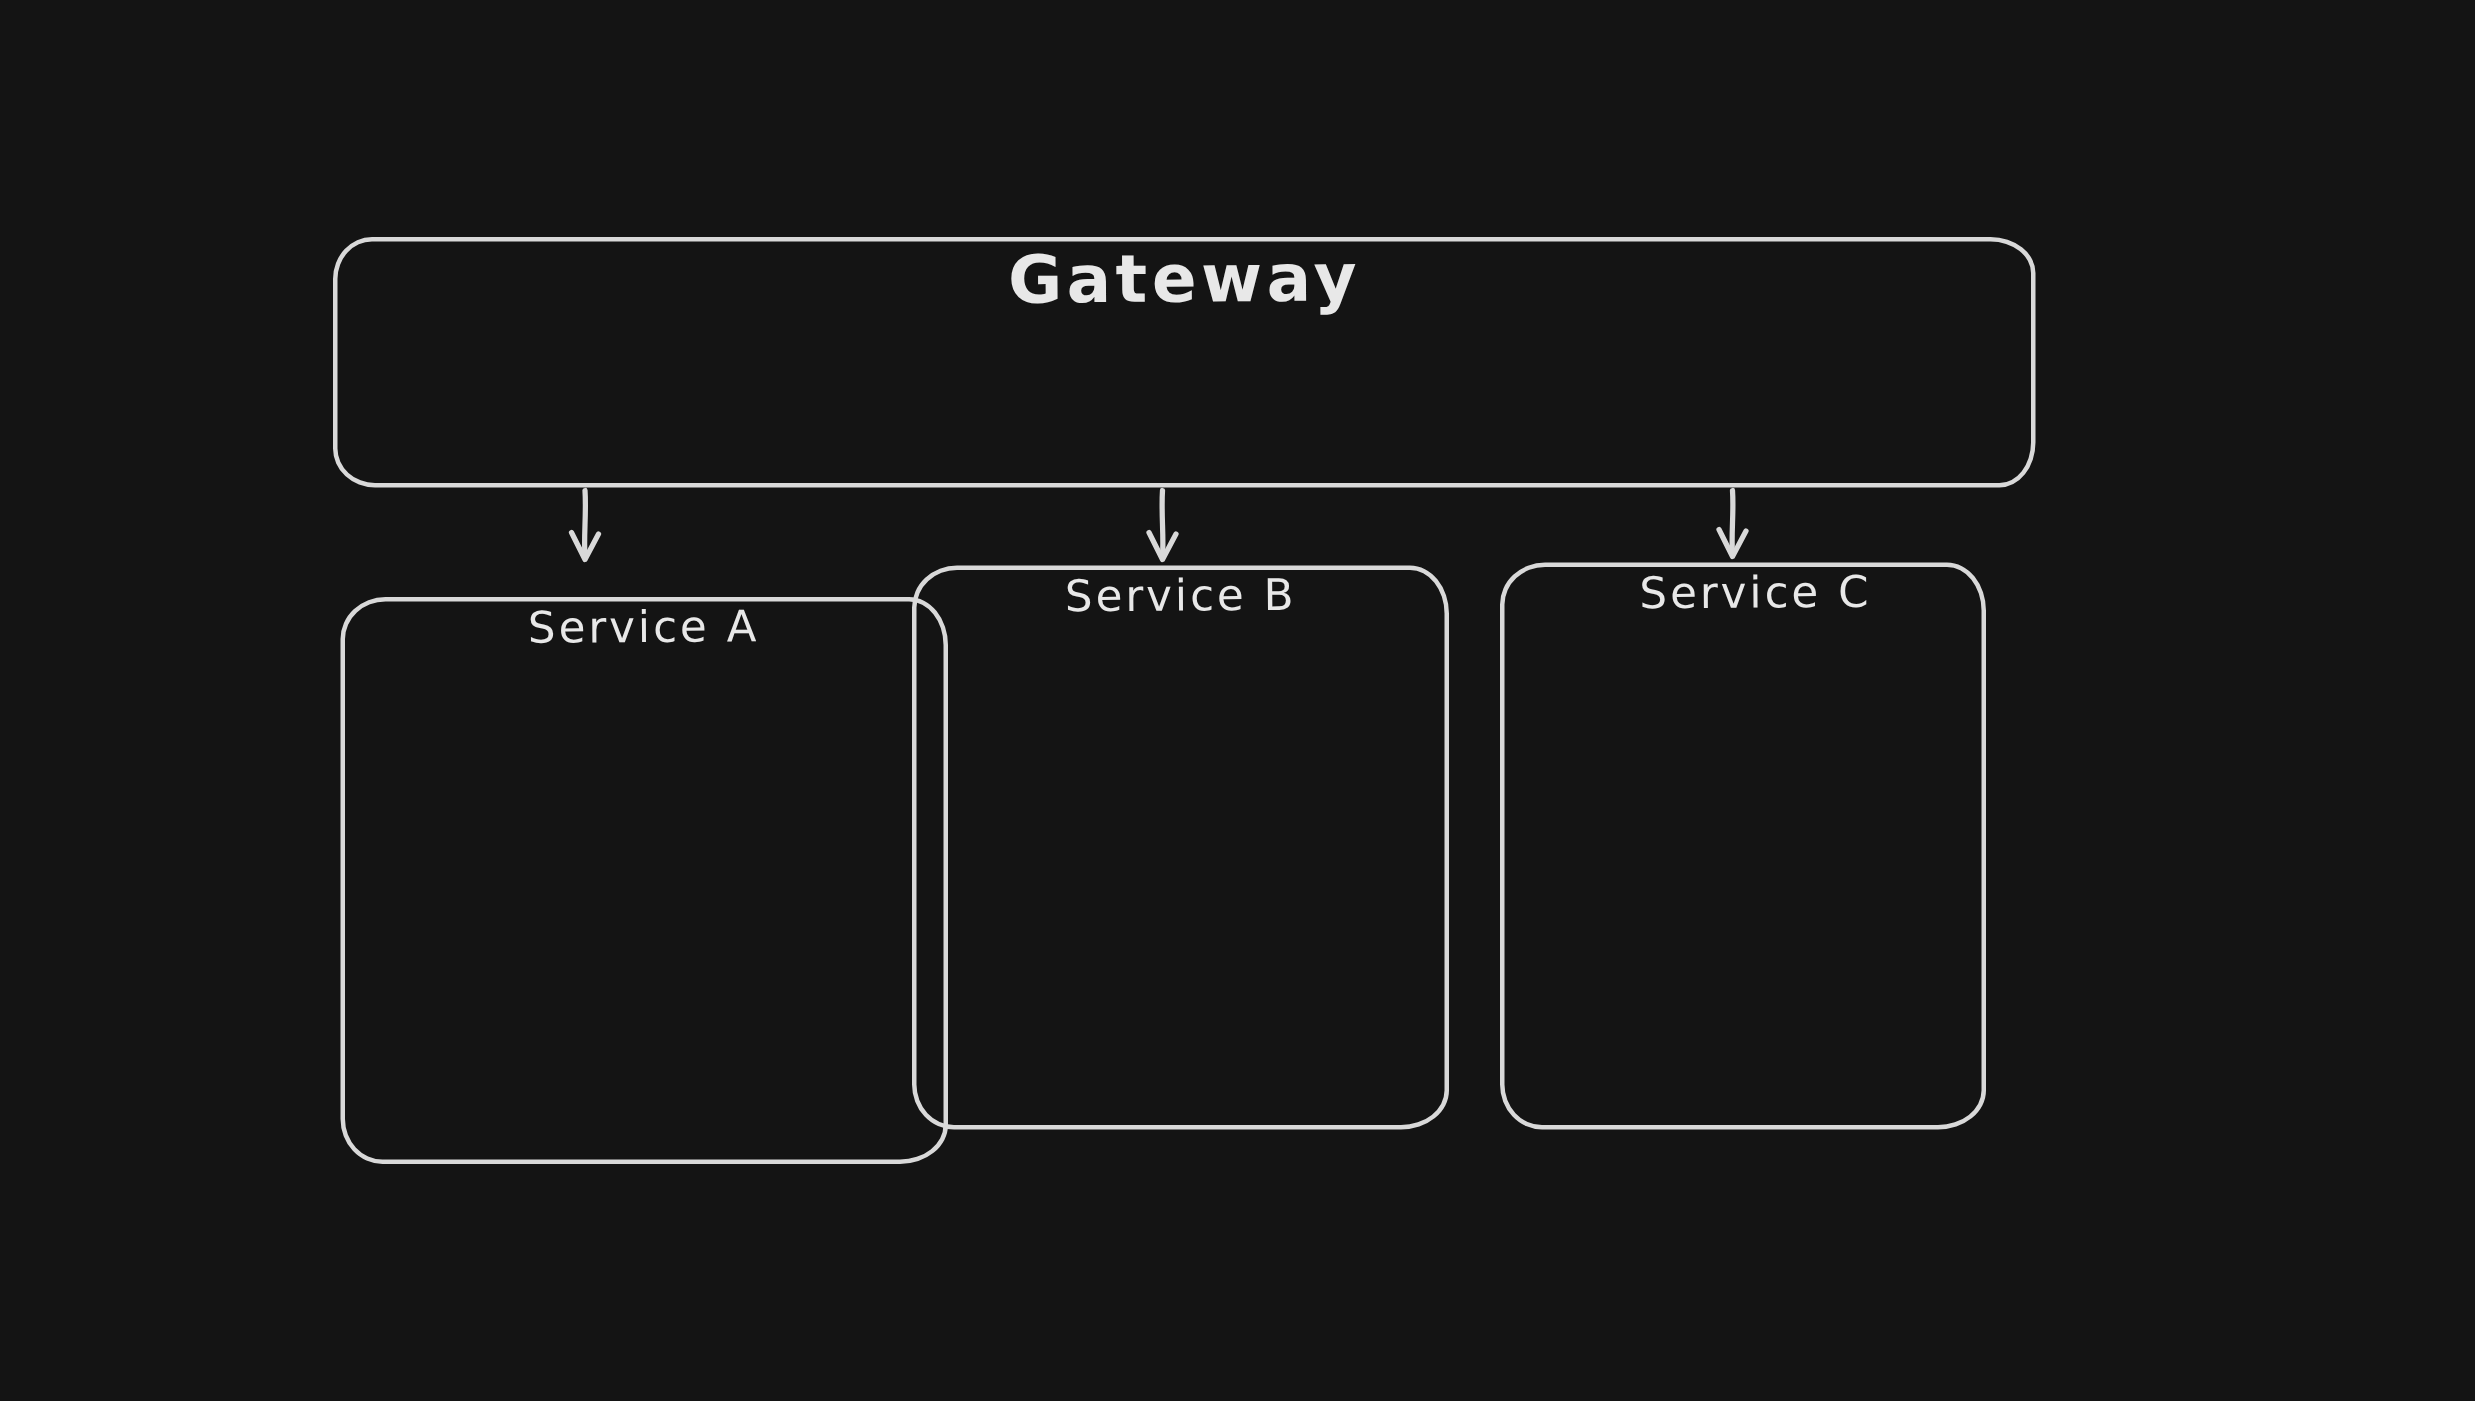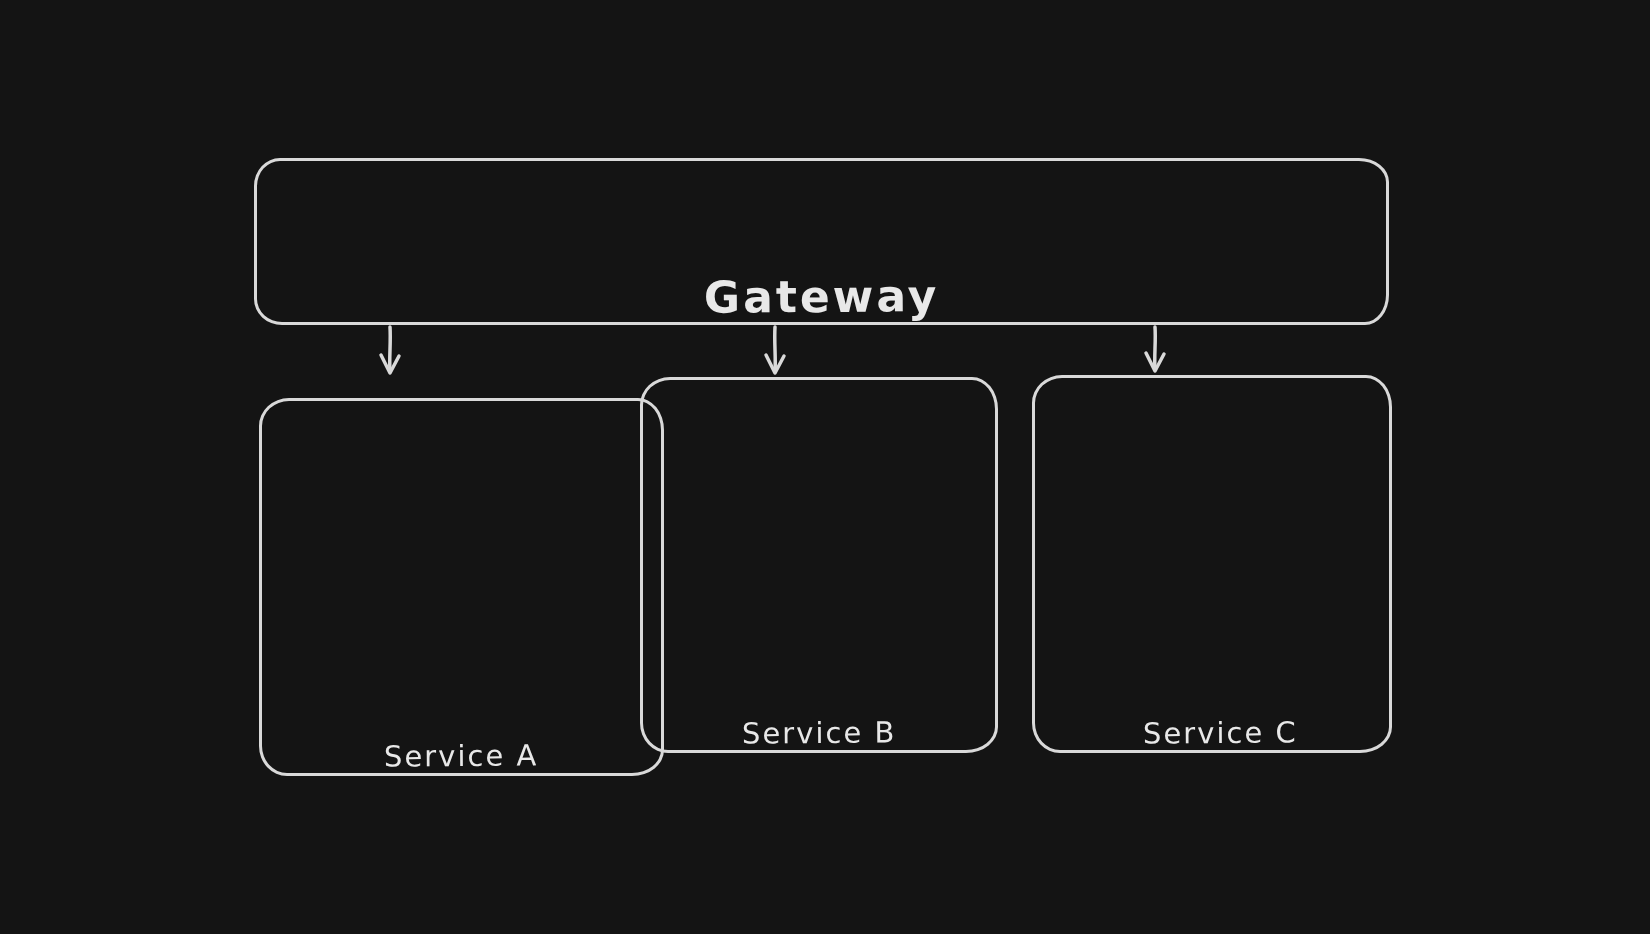--- a/index.html
+++ b/index.html
@@ -17,36 +17,35 @@
   }
   .canvas{
     position:relative;
     width:1650px;height:934px;
   }
   .node{
     position:absolute;
     border:3.5px solid var(--stroke);
     background:transparent;
     display:flex;
-    align-items:flex-end;
+    align-items:flex-start;
     justify-content:center;
     color:var(--text);
-    margin-left:32px;
   }
   
   .node.gateway{
     left:222px;top:158px;width:1135px;height:167px;
     border-radius:26px 30px 24px 28px / 28px 24px 30px 26px;
   }
   .node.svc{
     border-radius:30px 26px 32px 28px / 28px 32px 26px 30px;
   }
   .node.svc-a{left:227px;top:398px;width:405px;height:378px;}
   .node.svc-b{left:608px;top:377px;width:358px;height:376px;}
-  .node.svc-c{left:1000px;top:375px;width:360px;height:378px;padding-left:16px;}
+  .node.svc-c{left:1000px;top:375px;width:324px;height:378px;padding-left:16px;}
   .label{
     text-align:center;
     letter-spacing:2px;
     transform:rotate(-0.4deg);
     user-select:none;
   }
   .label.big{
     font-size:44px;
     font-weight:600;
     letter-spacing:3px;

